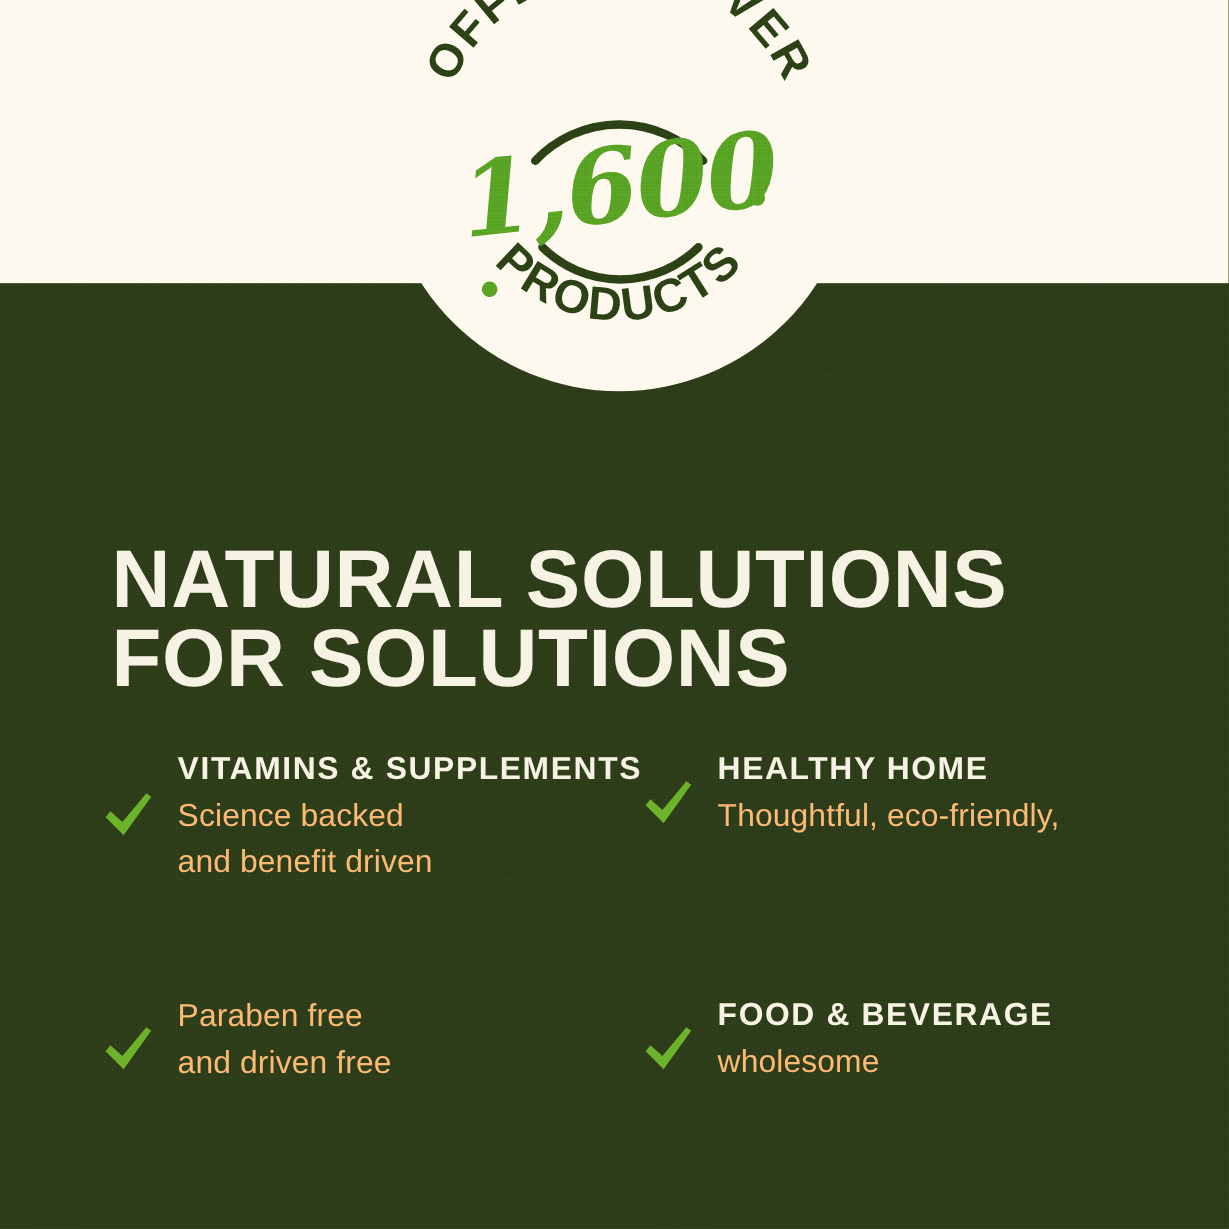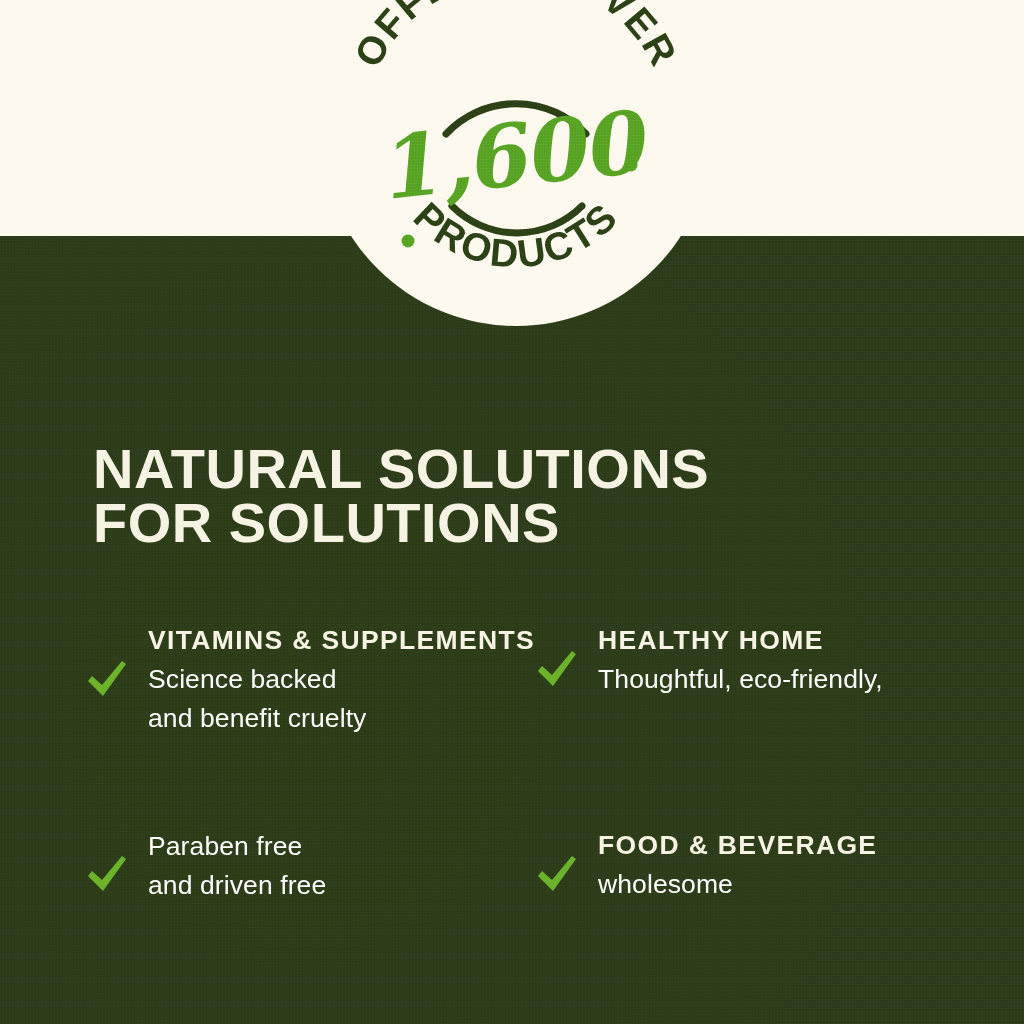--- a/index.html
+++ b/index.html
@@ -87,21 +87,21 @@
   }
   
   #headline {
     position: absolute;
     left: 93px;
     top: 404px;
     width: 870px;
     color: #f7f3e4;
     font-family: "Liberation Sans Narrow", "Liberation Sans", sans-serif;
     font-weight: 700;
-    font-size: 56px;
+    font-size: 68px;
     line-height: 0.98;
     letter-spacing: 0.5px;
     z-index: 4;
   }
   #headline .hl-line { display: block; white-space: nowrap; }
   
   #features {
     position: absolute;
     left: 86px;
     top: 620px;
@@ -132,21 +132,21 @@
   .feature-title {
     color: #f7f3e4;
     font-family: "Liberation Sans", sans-serif;
     font-weight: 700;
     font-size: 26.5px;
     letter-spacing: 1.35px;
     line-height: 1.38;
     margin: 0 0 1px 0;
   }
   .feature-desc {
-    color: #ffffff;
+    color: #fdba74;
     font-family: "Liberation Sans", sans-serif;
     font-weight: 400;
     font-size: 26.5px;
     letter-spacing: 0.1px;
     line-height: 1.48;
     margin: 0;
   }
   .feature-desc .dl { display: block; white-space: nowrap; }
 </style>
 </head>
@@ -199,21 +199,21 @@
             <path d="M2 21 L6 16 L16 25 L36 1 L40 4 L17 36 Z" fill="#6cb22a"></path>
           </svg>
         </div>
         <div class="feature-text">
           <div class="feature-title">
             <span class="dl">VITAMINS &amp;</span>
             <span class="dl">SUPPLEMENTS</span>
           </div>
           <p class="feature-desc">
             <span class="dl">Science backed</span>
-            <span class="dl">and benefit cruelty</span>
+            <span class="dl">and benefit driven</span>
           </p>
         </div>
       </div>
 
       <div class="feature-col">
         <div class="check-wrap">
           <svg class="check-icon" width="42" height="38" viewBox="0 0 42 38">
             <path d="M2 21 L6 16 L16 25 L36 1 L40 4 L17 36 Z" fill="#6cb22a"></path>
           </svg>
         </div>

